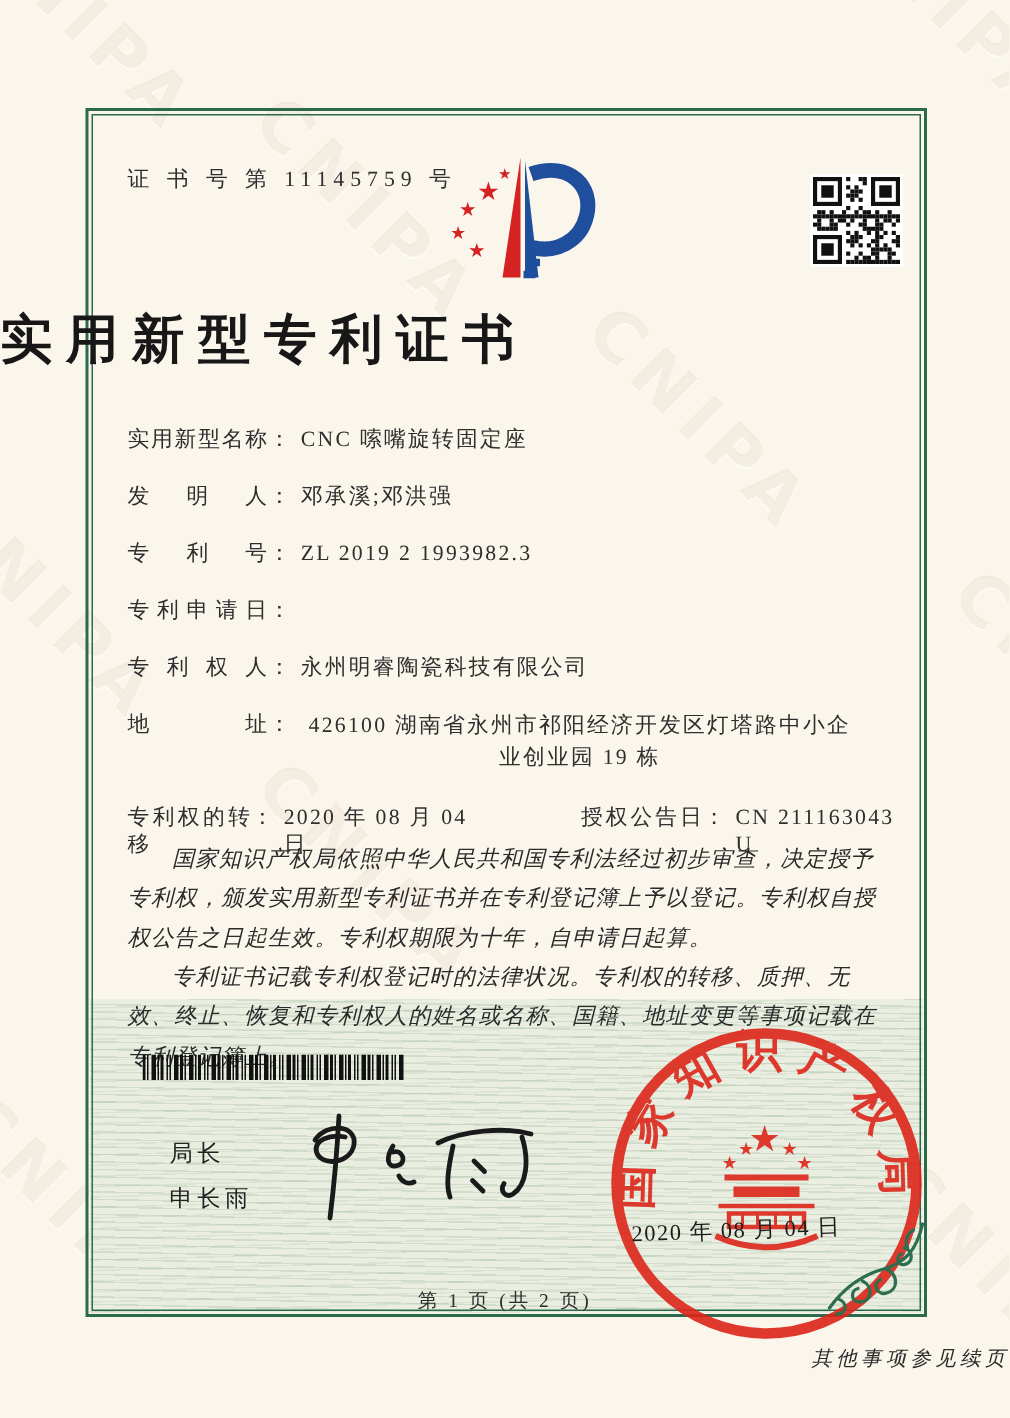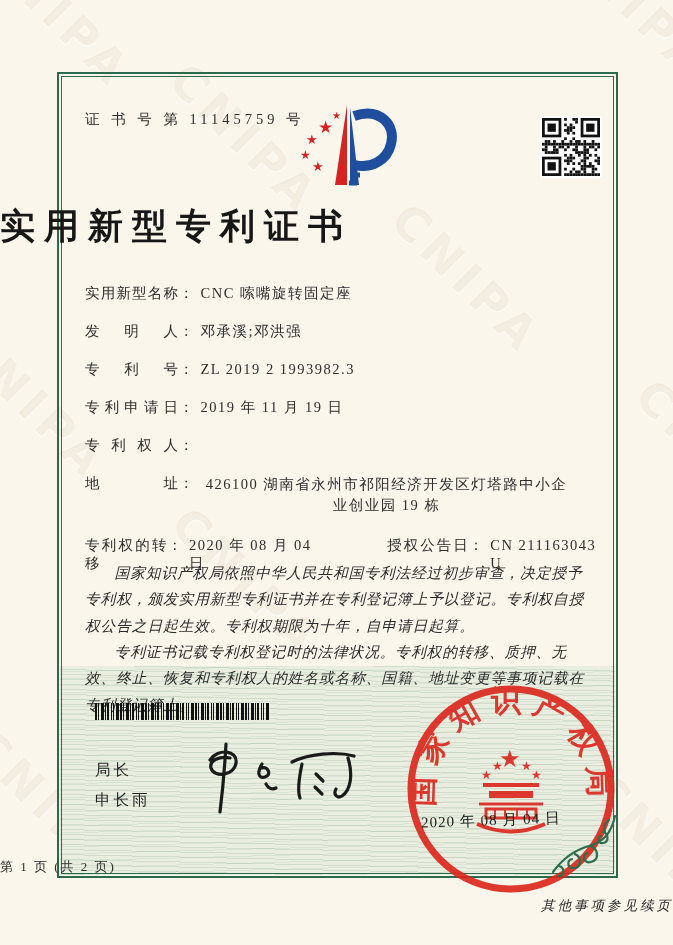--- a/index.html
+++ b/index.html
@@ -62,31 +62,31 @@
   .grant-right { display:flex; margin-left:72px; }
   
   .paras {
     position:absolute; left:85px; top:560px; width:513px;
     font-size:14.8px; font-style:italic; color:#2a2a2a;
     line-height:1.78; letter-spacing:0.8px;
   }
   .paras p { text-indent:2em; }
   
   .barcode { position:absolute; left:95px; top:703px; }
-  .officer { position:absolute; left:95px; top:755px; font-size:15.5px; color:#222; letter-spacing:3px; line-height:30px; }
+  .officer { position:absolute; left:113px; top:755px; font-size:15.5px; color:#222; letter-spacing:3px; line-height:30px; }
   .signature { position:absolute; left:196px; top:736px; }
   .seal { position:absolute; left:403px; top:681px; }
   .seal-date {
     position:absolute; left:421px; top:810px; width:200px;
     font-size:15px; color:#1c1c1c; letter-spacing:1px;
     transform:rotate(-2deg); white-space:nowrap;
   }
   .corner-ornament { position:absolute; left:545px; top:806px; }
   .page-no {
-    position:absolute; left:0; right:0; top:858px; text-align:left;
+    position:absolute; left:0; right:0; top:858px; text-align:center;
     font-size:13px; color:#2c2c2c; letter-spacing:2px;font-family:Liberation Serif, serif;
   }
   .continuation {
     position:absolute; left:0; right:0; top:897px; text-align:right;
     font-size:13.5px; font-style:italic; color:#2a2a2a; letter-spacing:3px;
   }
 </style>
 </head>
 <body>
 
@@ -276,25 +276,25 @@
       <span class="fvalue">邓承溪;邓洪强</span>
     </div>
     <div class="frow">
       <span class="flabel">专利号</span>
         <span class="fcolon">：</span>
       <span class="fvalue">ZL 2019 2 1993982.3</span>
     </div>
     <div class="frow">
       <span class="flabel">专利申请日</span>
         <span class="fcolon">：</span>
-      <span class="fvalue">2019 年 11 月 19 日</span>
     </div>
     <div class="frow">
       <span class="flabel">专利权人</span>
         <span class="fcolon">：</span>
+      <span class="fvalue">永州明睿陶瓷科技有限公司</span>
     </div>
     <div class="frow">
       <span class="flabel">地址</span>
         <span class="fcolon">：</span>
       <span class="fvalue addr">426100 湖南省永州市祁阳经济开发区灯塔路中小企业创业园 19 栋</span>
     </div>
     <div class="frow">
       <span class="flabel">专利权的转移</span>
         <span class="fcolon">：</span>
       <span class="fvalue">2020 年 08 月 04 日</span>

